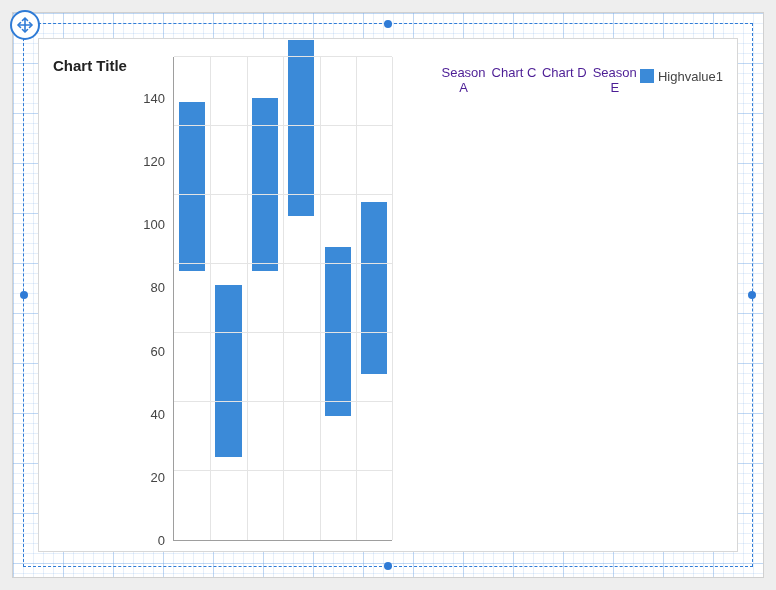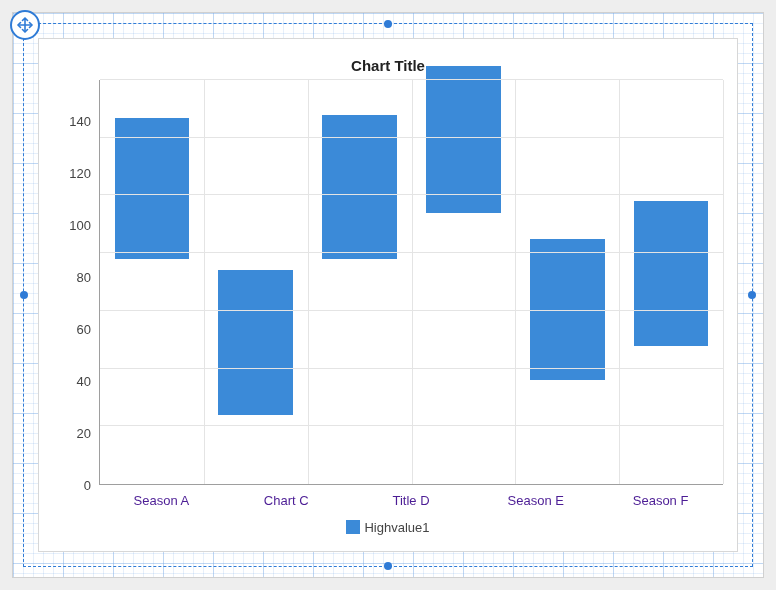--- a/index.html
+++ b/index.html
@@ -81,22 +81,22 @@
   .chart {
     position: absolute;
     left: 25px;
     top: 25px;
     right: 25px;
     bottom: 25px;
     background: #fff;
     border: 1px solid #d7d7d7;
     box-sizing: border-box;
     display: flex;
-    flex-direction: column;
-    padding: 18px 14px 16px 14px;
+    flex-direction: row;
+    padding: 18px 14px 10px 14px;
   }
   .chart-title {
     text-align: center;
     font-weight: 600;
     font-size: 15px;
     margin: 0 0 6px 0;
     color: #222;
   }
 
   .plot-wrap {
@@ -245,23 +245,22 @@
             <div class="vgrid" style="left: 50%;"></div>
             <div class="vgrid" style="left: 66.6667%;"></div>
             <div class="vgrid" style="left: 83.3333%;"></div>
             <div class="vgrid" style="left: 100%;"></div>
           </div>
       </div>
 
       <div class="x-axis-row" id="x-axis">
           <div class="x-label">Season A</div>
           <div class="x-label">Chart C</div>
-          <div class="x-label">Title D</div>
+          <div class="x-label">Chart D</div>
           <div class="x-label">Season E</div>
-          <div class="x-label">Season F</div>
         </div>
 
       <div class="legend-row">
         <span class="legend-swatch"></span>
         <span>Highvalue1</span>
       </div>
     </div>
 
   </div>
 </div>

